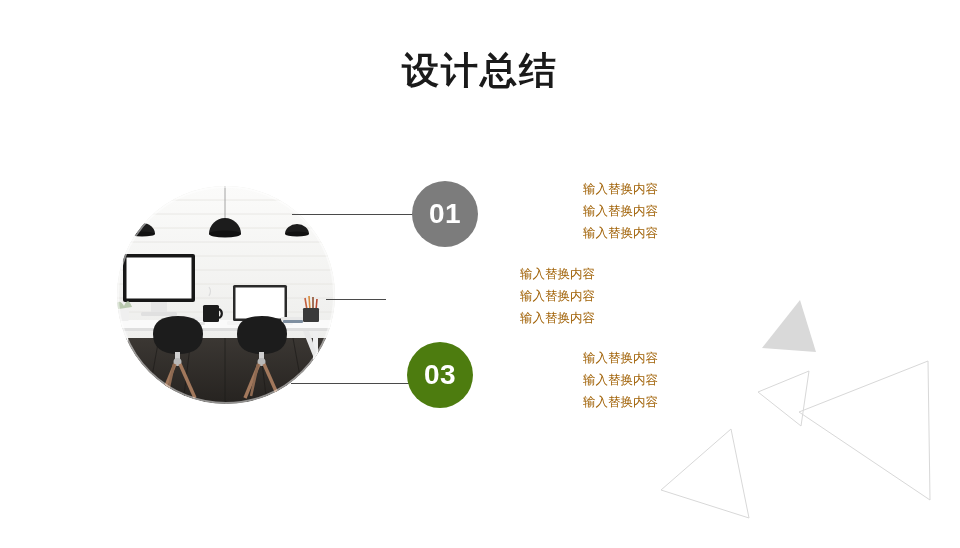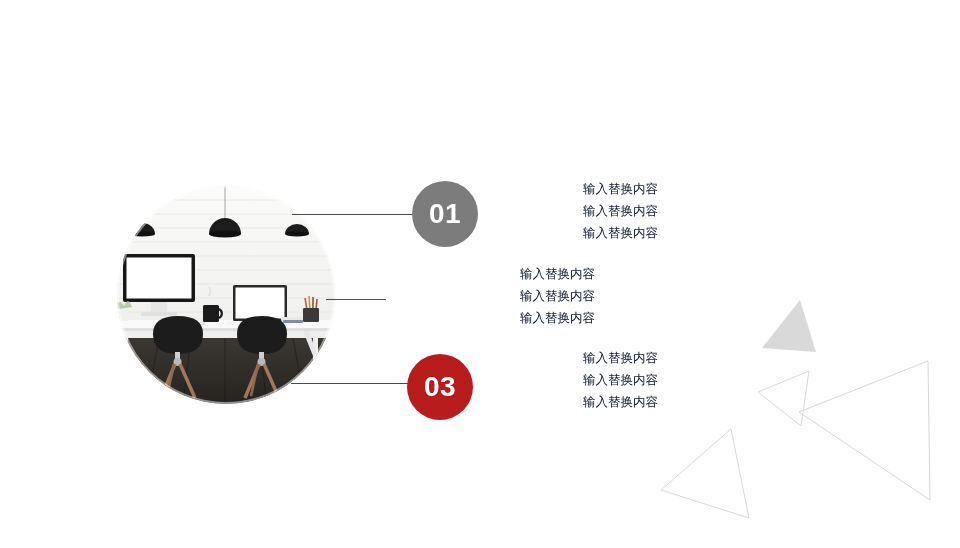--- a/index.html
+++ b/index.html
@@ -90,44 +90,45 @@
     left: 412px; top: 181px;
     width: 66px; height: 66px;
     background: #7c7c7c;
   }
   .num-circle-2 {
     left: 381px; top: 266px;
     width: 66px; height: 66px;
     background: #c4c4c4;
   }
   .num-circle-3 {
-    left: 407px; top: 354px;
+    left: 407px; top: 342px;
     width: 66px; height: 66px;
-    background: #b91c1c;
+    background: #4d7c0f;
   }
 
   
   .text-block {
     position: absolute;
     font-size: 12.5px;
-    color: #0f172a;
+    color: #a16207;
     line-height: 22px;
     white-space: nowrap;
   }
   .text-block .line { display: block; }
 
   .text-block-1 { left: 513px; top: 178px; width: 145px; text-align: right; }
   .text-block-2 { left: 520px; top: 263px; width: 145px; text-align: left; }
   .text-block-3 { left: 513px; top: 347px; width: 145px; text-align: right; }
 </style>
 </head>
 <body>
 
 <div class="slide">
 
+  <div class="slide-title">设计总结</div>
 
   <svg class="deco-triangles" viewBox="0 0 960 548">
     <polygon points="800,300 762,348 816,352" fill="#d9d9d9"></polygon>
     <polygon points="809,371 758,392 801,426" fill="none" stroke="#d8d8d8" stroke-width="1"></polygon>
     <polygon points="928,361 799,412 930,500" fill="none" stroke="#d8d8d8" stroke-width="1"></polygon>
     <polygon points="731,429 661,490 749,518" fill="none" stroke="#d8d8d8" stroke-width="1"></polygon>
   </svg>
 
   <div class="photo-circle">
     <svg width="218" height="218" viewBox="0 0 218 218">

